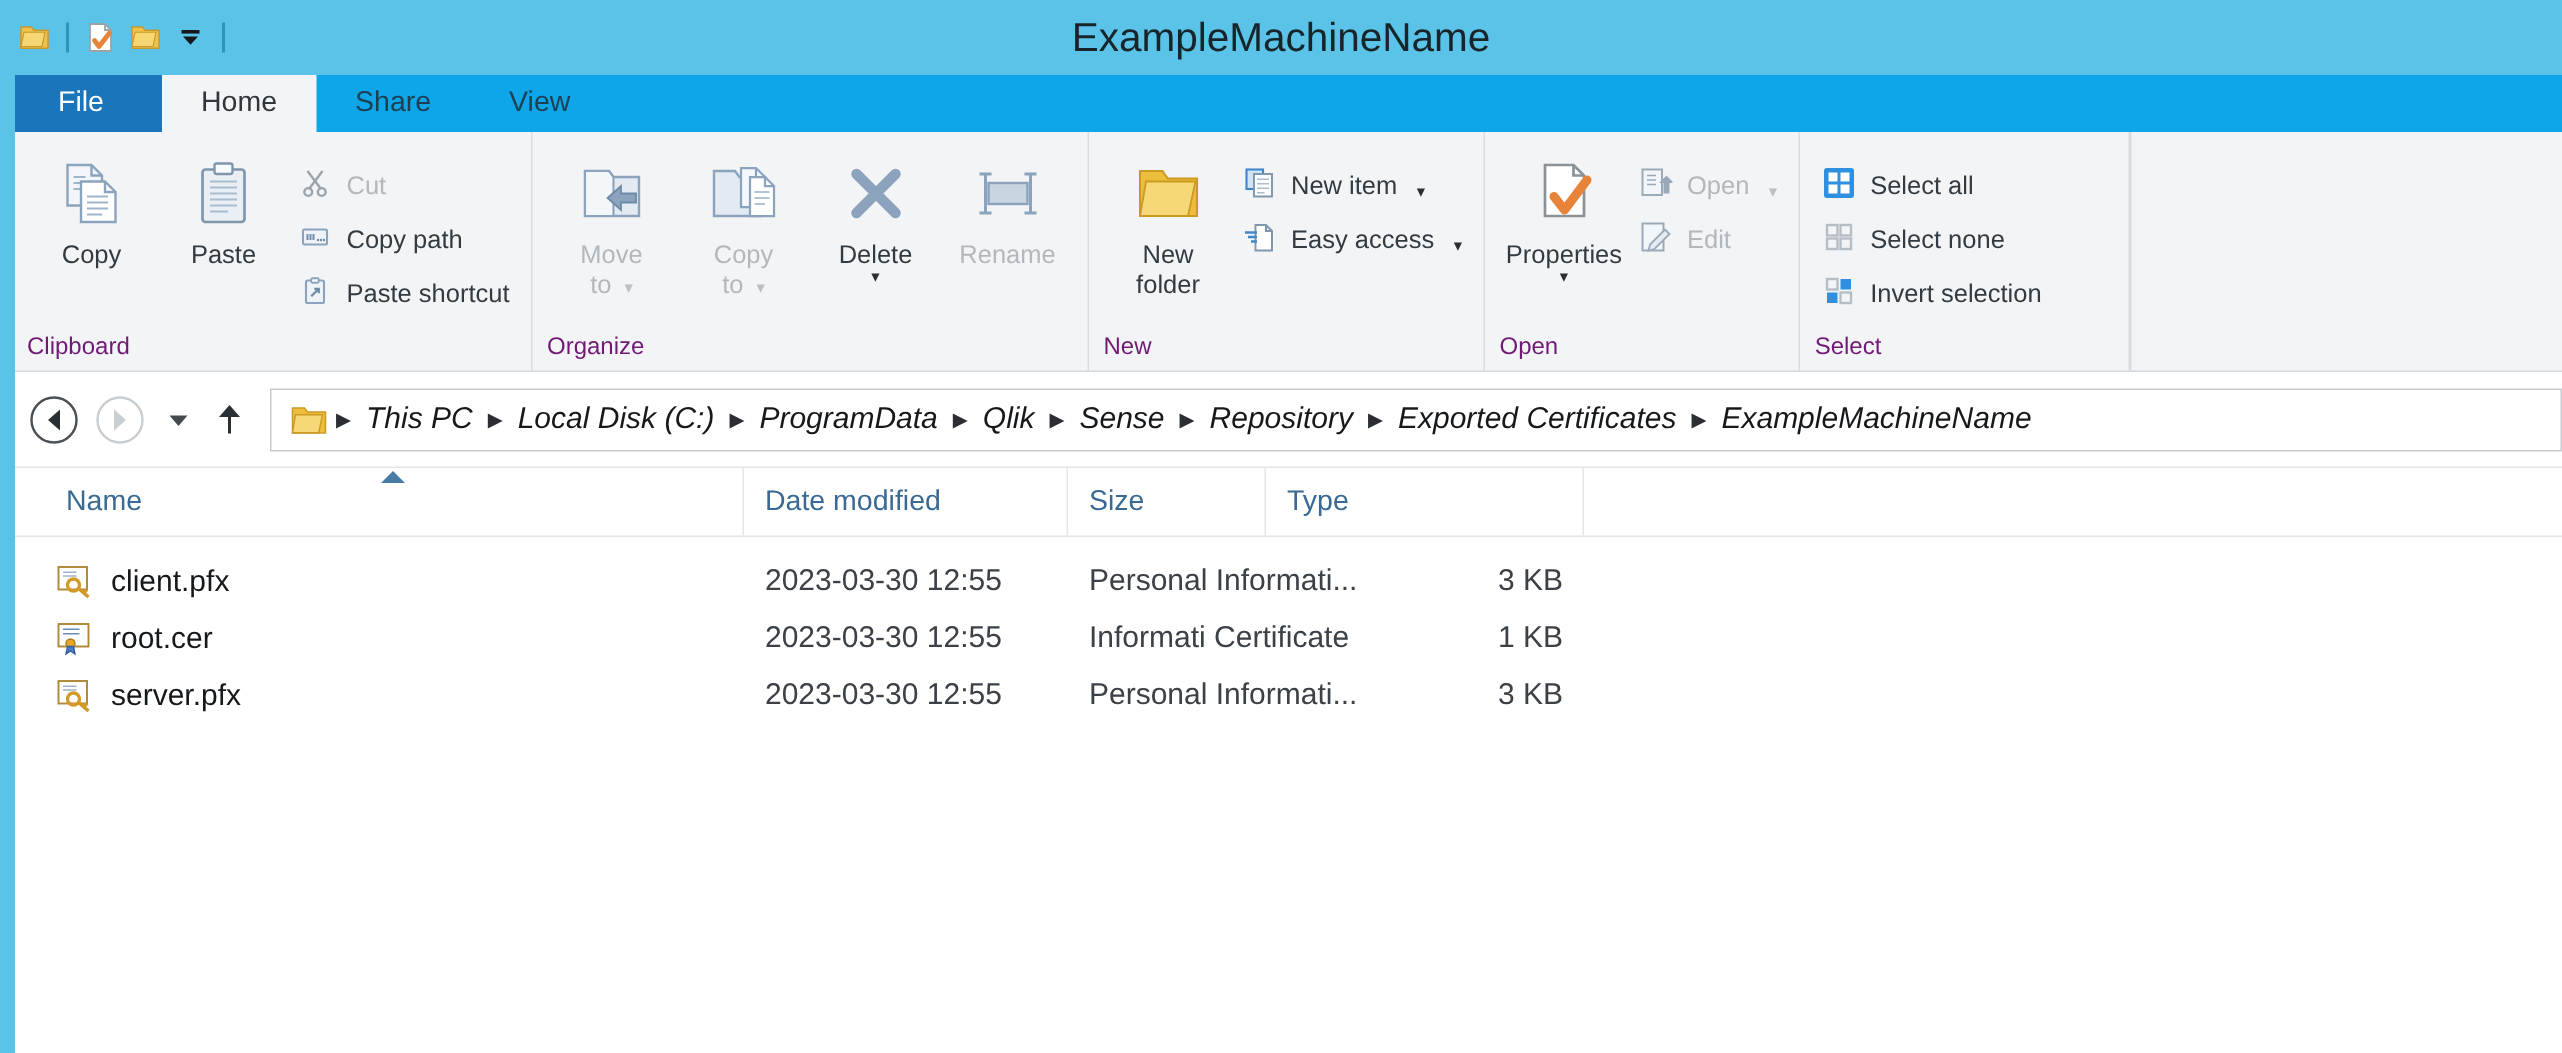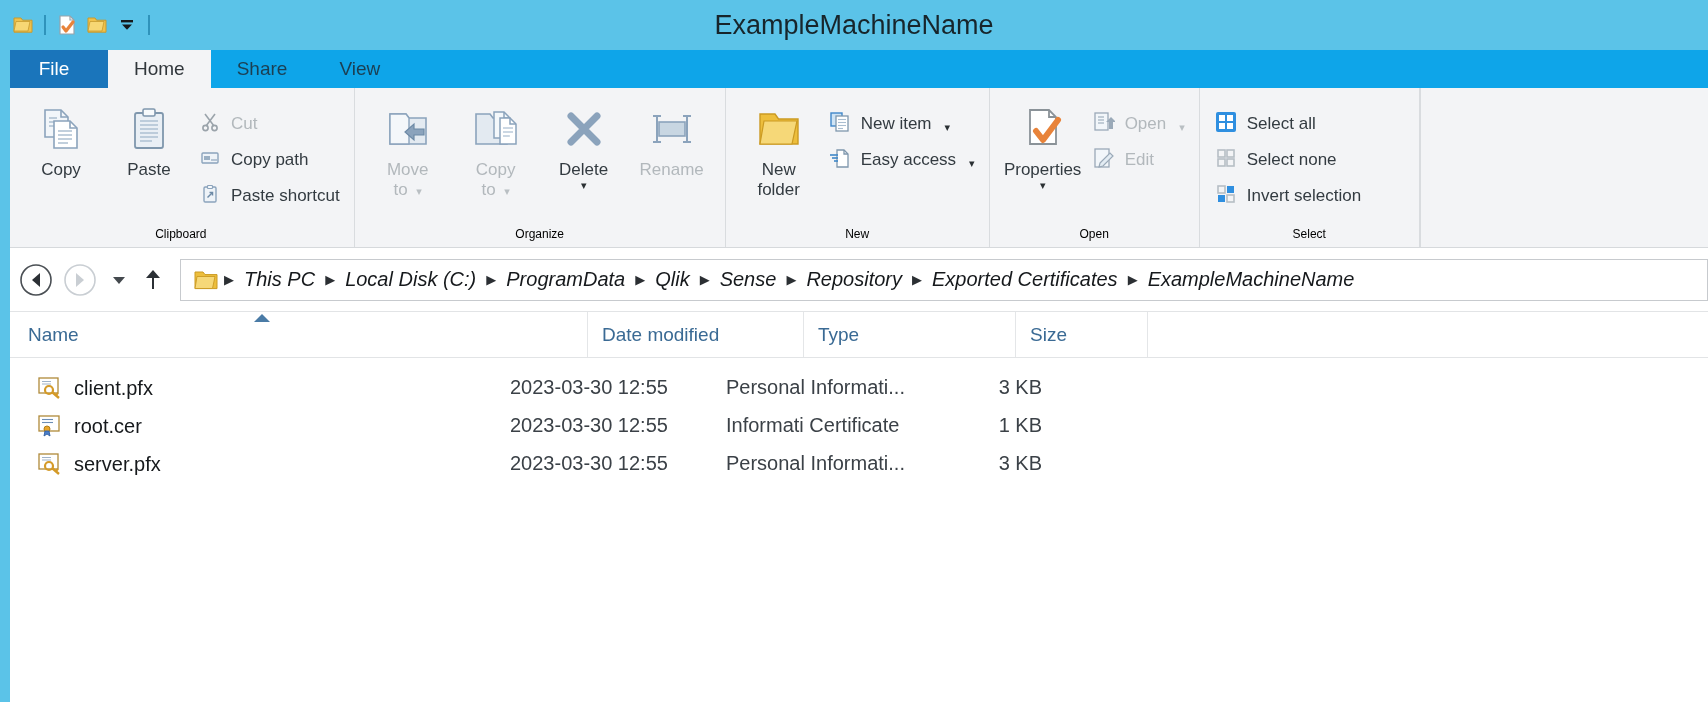--- a/index.html
+++ b/index.html
@@ -76,21 +76,21 @@
   }
   .rgroup {
     position: relative;
     display: flex; flex-direction: column;
     border-right: 1px solid #d9dcdf;
     padding: 6px 10px 0 10px;
   }
   .rgroup:first-child { padding-left: 18px; }
   .rgroup-body { flex: 1; display: flex; align-items: flex-start; gap: 2px; padding-top: 4px; }
   .rgroup-label {
-    text-align: center; font-size: 12px; color: #000000;
+    font-size: 16px; color: #701a75;
     padding-bottom: 6px;
   }
 
   
   .rbtn-big {
     width: 86px;
     display: flex; flex-direction: column; align-items: center;
     padding-top: 4px;
     cursor: default;
   }
@@ -156,21 +156,21 @@
     position: relative;
   }
   .col {
     display: flex; align-items: center;
     font-size: 19px; color: #3a6a94;
     border-right: 1px solid #e4e6e8;
     padding: 0 14px;
     position: relative;
     cursor: default;
   }
-  .col.c-name { width: 588px; padding-left: 28px; }
+  .col.c-name { width: 496px; padding-left: 44px; }
   .col.c-date { width: 216px; }
   .col.c-type { width: 212px; }
   .col.c-size { width: 132px; }
   .sort-arrow {
     position: absolute; top: 2px; left: 254px;
     width: 0; height: 0;
     border-left: 8px solid transparent;
     border-right: 8px solid transparent;
     border-bottom: 8px solid #4a7ba6;
   }
@@ -570,22 +570,22 @@
       <span class="crumb">Exported Certificates</span>
       <span class="crumb-sep">▶</span>
       <span class="crumb">ExampleMachineName</span>
     </div>
   </div>
 
   <div class="colheader">
     <div class="sort-arrow"></div>
     <div class="col c-name">Name</div>
     <div class="col c-date">Date modified</div>
+    <div class="col c-size">Size</div>
     <div class="col c-type">Type</div>
-    <div class="col c-size">Size</div>
   </div>
 
   <div class="filelist">
 
     <div class="frow">
       <div class="fname">
         <span class="ficon">
           <svg width="25" height="25" viewBox="0 0 25 25">
             <rect x="2" y="3" width="19" height="15" fill="#ffffff" stroke="#b08a3a" stroke-width="1.3"></rect>
             <g stroke="#9fb3c9" stroke-width="1">

